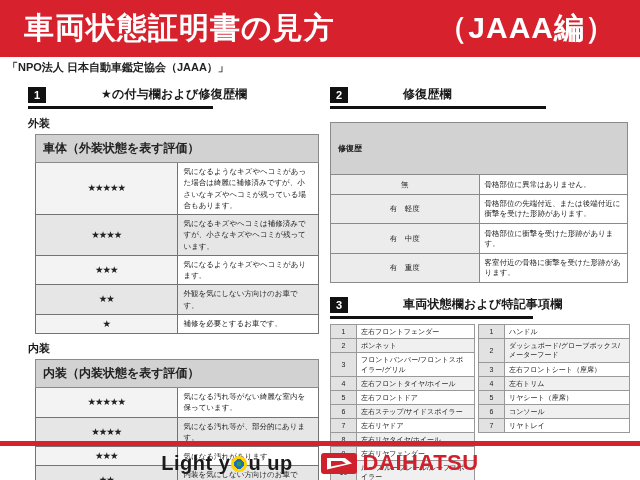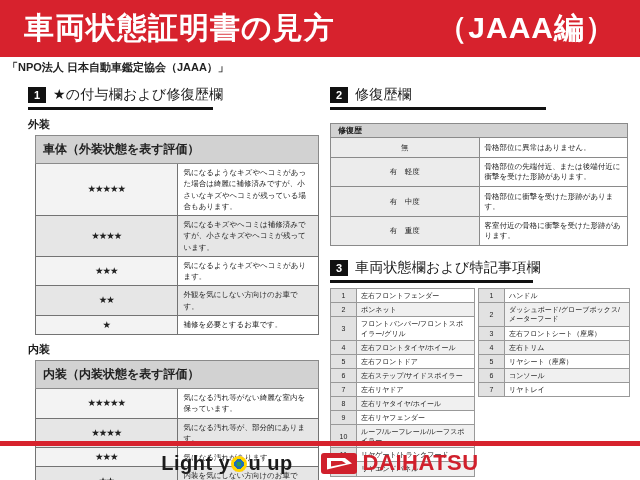--- a/index.html
+++ b/index.html
@@ -36,21 +36,21 @@
     border-bottom:3px solid #111;padding-bottom:3px;
   }
   .section-heading.w1{width:185px;}
   .section-heading.w2{width:216px;}
   .section-heading.w3{width:203px;margin-top:13px;}
   .num-box{
     width:18px;height:16px;background:#111;color:#fff;flex:none;
     display:flex;align-items:center;justify-content:center;
     font-size:11px;font-weight:bold;
   }
-  .sec-title{font-size:14px;font-weight:normal;white-space:nowrap;letter-spacing:0.2px;}
+  .sec-title{font-size:12px;font-weight:bold;white-space:nowrap;letter-spacing:0.2px;margin-left:48px;}
   .sub-label{font-size:11px;font-weight:bold;margin:7px 0 3px 0;}
   
   .rate-table{
     width:284px;margin-left:7px;border-collapse:collapse;table-layout:fixed;
     border:1px solid #6f6f6f;font-size:7.5px;color:#222;
   }
   .rate-table th{
     background:#d2d2d2;text-align:left;font-weight:bold;
     padding:5px 7px;border:1px solid #8a8a8a;font-size:12px;
   }
@@ -60,21 +60,21 @@
     background:#f3f3f3;padding:2px;
   }
   .rate-table tbody tr:nth-child(even) td{background:#e6e6e6;}
   
   .repair-table{
     width:298px;border-collapse:collapse;table-layout:fixed;
     border:1px solid #6f6f6f;font-size:7.5px;color:#222;margin-top:13px;
   }
   .repair-table th{
     background:#d2d2d2;text-align:left;font-weight:bold;
-    padding:1px 7px;border:1px solid #8a8a8a;font-size:8px;
+    padding:20px 7px;border:1px solid #8a8a8a;font-size:8px;
   }
   .repair-table td{border:1px solid #8a8a8a;padding:4.5px 5px;line-height:1.3;}
   .repair-table td.grade{width:56px;text-align:center;background:#ececec;}
   
   .parts-wrap{display:flex;gap:3px;align-items:flex-start;margin-top:5px;}
   .parts-table{
     border-collapse:collapse;table-layout:fixed;border:1px solid #808080;
     font-size:7px;color:#222;
   }
   .parts-table.pl{width:145px;}

